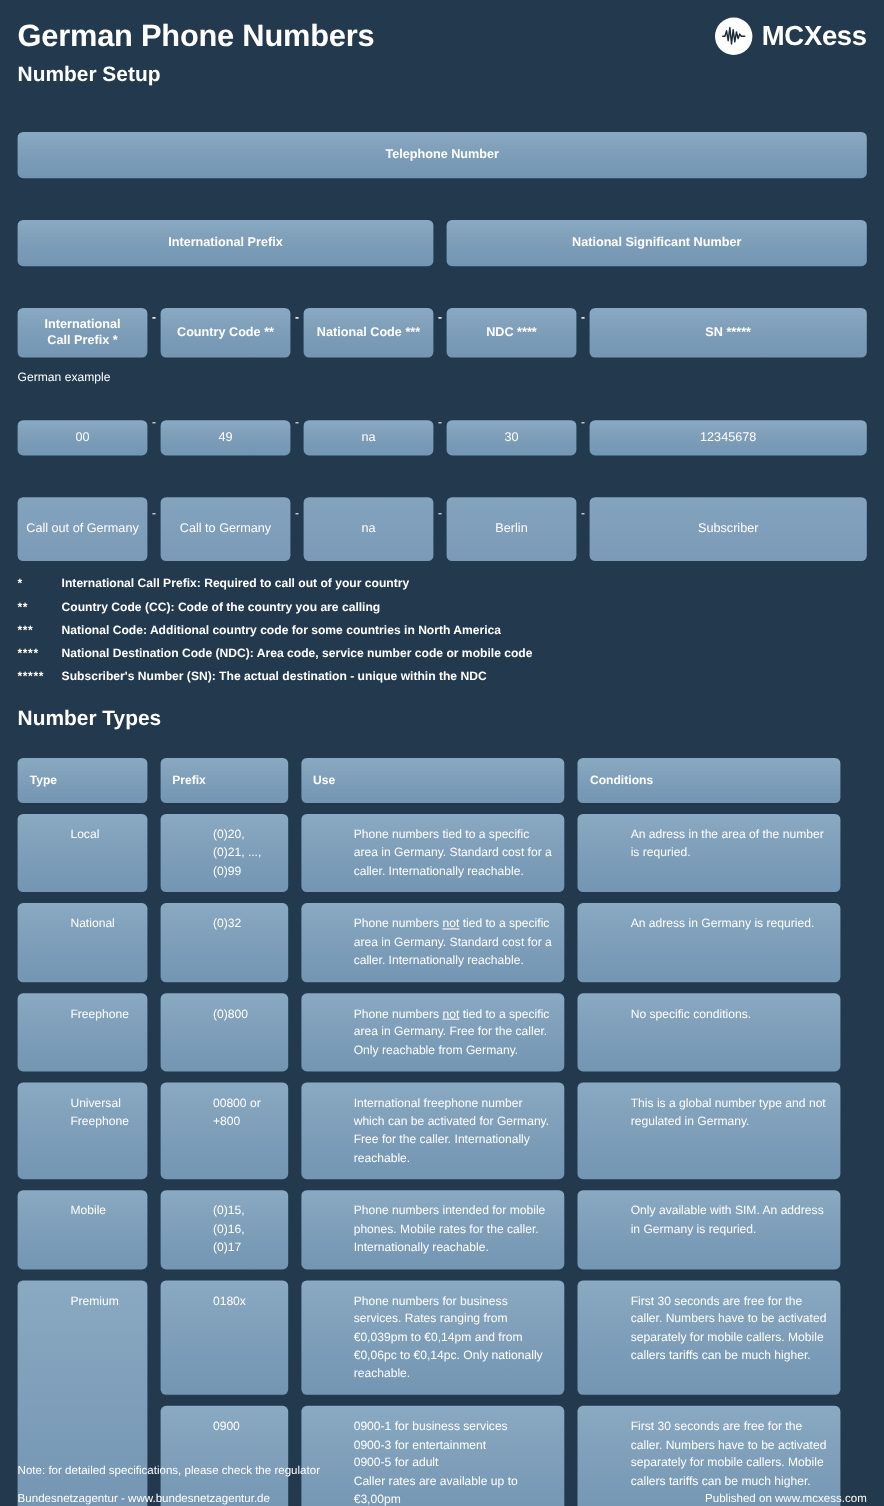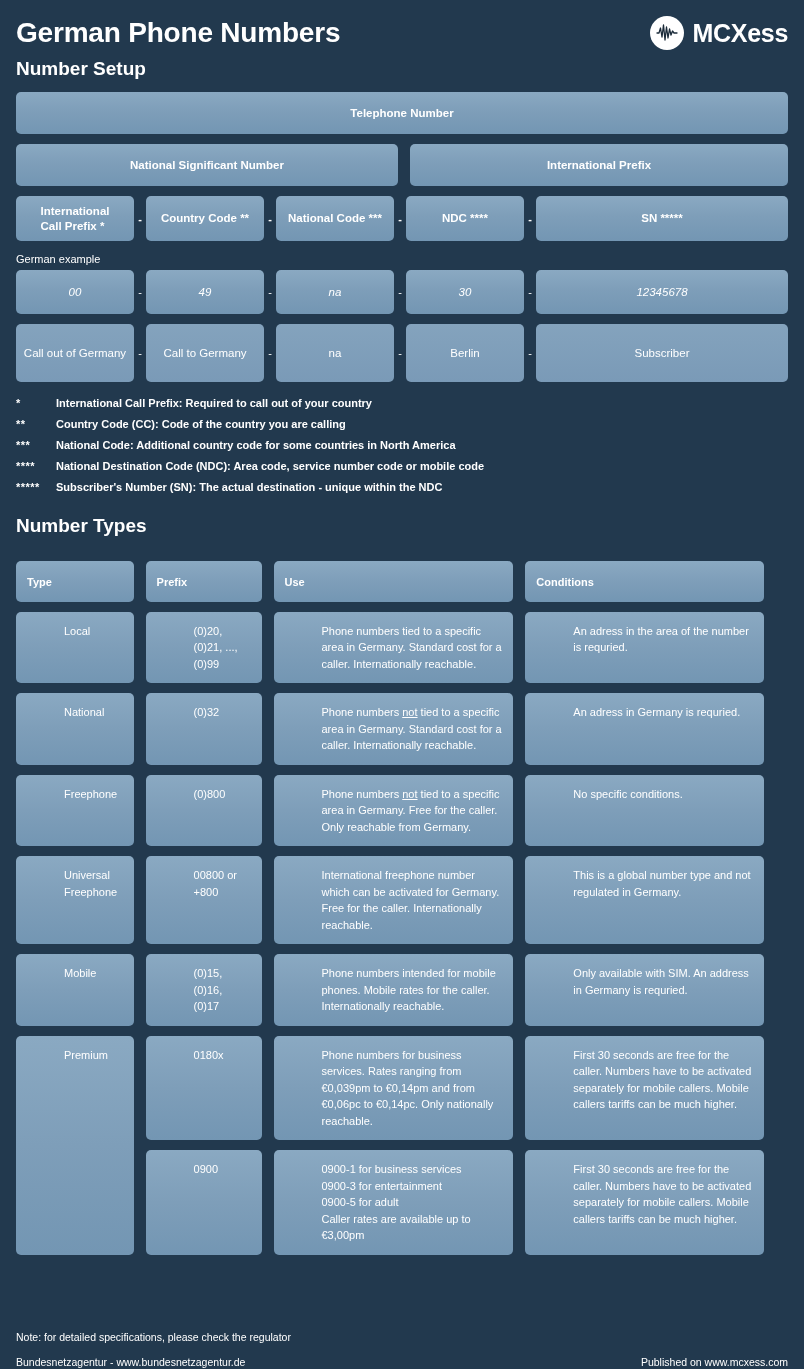--- a/index.html
+++ b/index.html
@@ -64,22 +64,24 @@
   
   .box {
     background: linear-gradient(180deg, #8aa9c2 0%, #7e9eb9 45%, #7396b3 100%);
     border-radius: 5px;
     display: flex;
     align-items: center;
     justify-content: center;
     color: #ffffff;
     font-size: 11.5px;
     font-weight: bold;
+    text-align: center;
     line-height: 1.25;
     padding: 4px 6px;
+    margin-top: 28px;
   }
 
   
   .row-full { display: flex; margin-bottom: 10px; }
   .row-full .box { height: 42px; flex: 1; }
 
   .row-two { display: flex; gap: 12px; margin-bottom: 10px; }
   .row-two .box { height: 42px; }
   .seg-intl-prefix { flex: 0 0 378px; }
   .seg-nsn { flex: 1; }
@@ -105,21 +107,21 @@
   .c3 { flex: 0 0 118px; }
   .c4 { flex: 0 0 118px; }
   .c5 { flex: 1; }
 
   .example-label {
     font-size: 11px;
     font-weight: normal;
     margin-top: 12px;
     margin-bottom: 5px;
   }
-  .row-five.example .box { font-weight: normal; font-size: 11.5px; height: 44px; font-style: italic; }
+  .row-five.example .box { font-weight: normal; font-size: 11.5px; height: 32px; }
   .row-five.example .dash { font-weight: normal; }
   .row-five.meaning .box {
     font-weight: normal;
     font-size: 11.5px;
     height: 58px;
     background: linear-gradient(180deg, #84a3bd 0%, #7a9ab7 100%);
   }
   .row-five.meaning .dash { font-weight: normal; }
 
   
@@ -184,22 +186,22 @@
     </div>
   </div>
 
   <div class="section-title">Number Setup</div>
 
   <div class="row-full">
     <div class="box">Telephone Number</div>
   </div>
 
   <div class="row-two">
+    <div class="box seg-intl-prefix">International Prefix</div>
     <div class="box seg-nsn">National Significant Number</div>
-    <div class="box seg-intl-prefix">International Prefix</div>
   </div>
 
   <div class="row-five">
     <div class="box c1">
       <span>
         <span class="nl">International</span>
         <span class="nl">Call Prefix *</span>
       </span>
     </div>
     <div class="dash">-</div>

